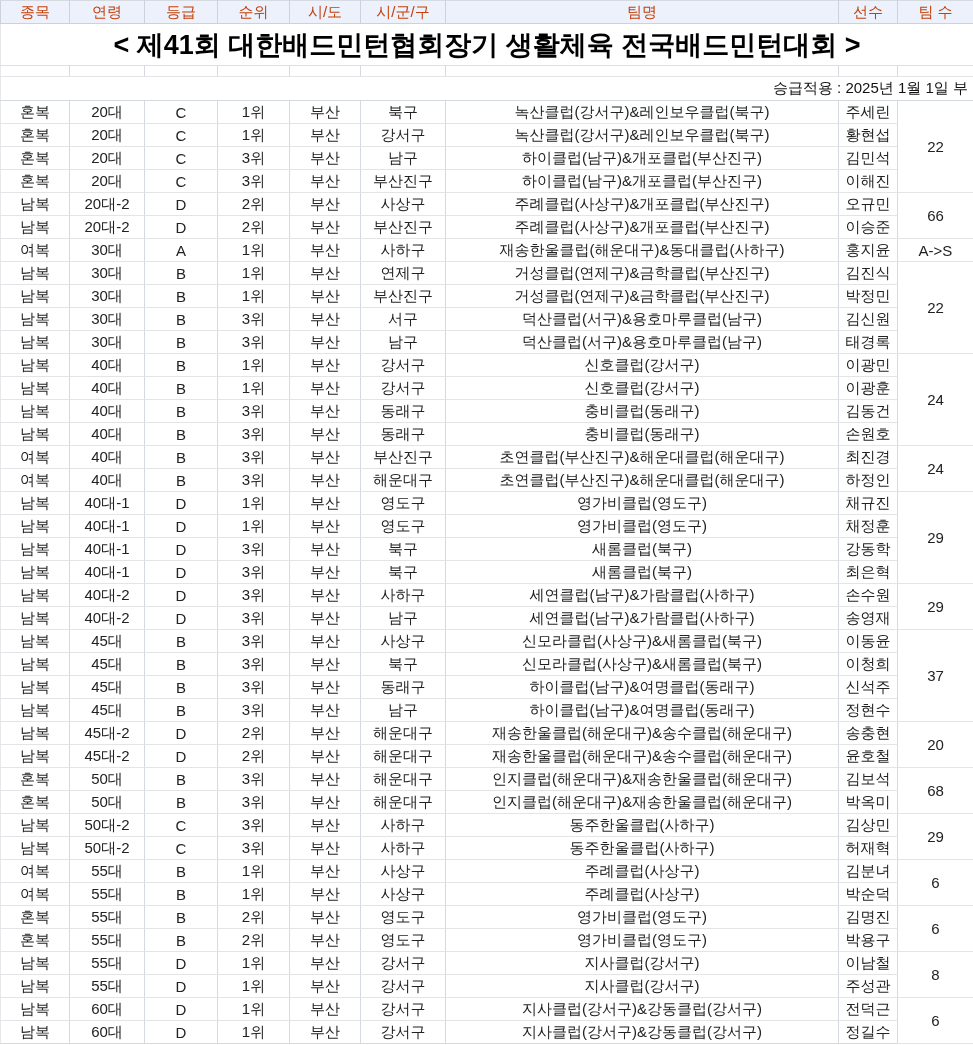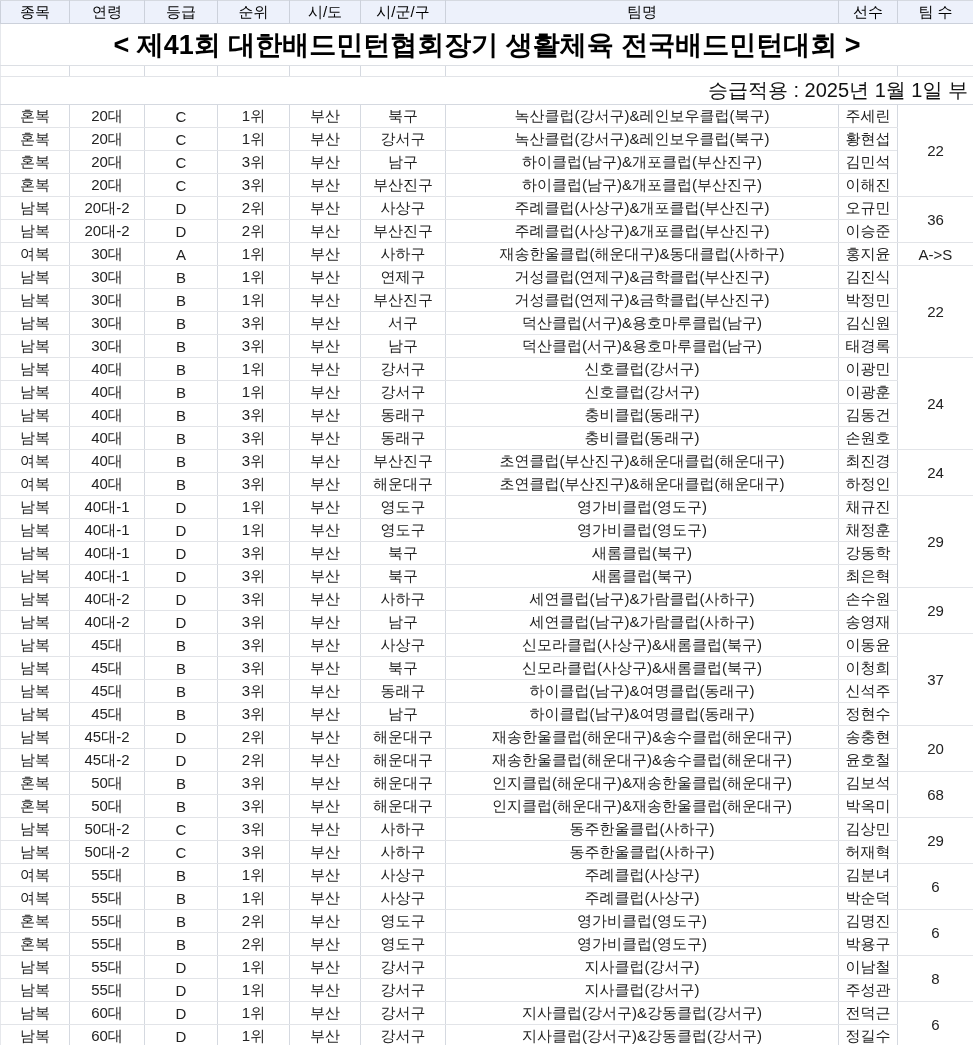--- a/index.html
+++ b/index.html
@@ -36,32 +36,32 @@
     height:10px;
     border-right:1px solid #d5d9e0;
     border-bottom:1px solid #e2e4e8;
   }
   tr.spacer-row td:first-child{border-left:1px solid #e6e8ec;}
   tr.spacer-row td:last-child{border-right:1px solid #e6e8ec;}
   
   td.notice-cell{
     height:23px;
     text-align:right;
-    font-size:20px;
+    font-size:15px;
     color:#111;
     padding-right:5px;
     border-bottom:1px solid #e2e4e8;
   }
   
   thead th{
     height:22px;
     background:#edf1fb;
     font-size:15px;
     font-weight:400;
-    color:#000000;
+    color:#c2410c;
     border:1px solid #ccd1db;
     border-top:1px solid #d5d9e0;
   }
   
   tbody td{
     height:22px;
     font-size:15px;
     color:#222;
     background:#ffffff;
     border-right:1px solid #d5d9e0;
@@ -163,21 +163,21 @@
       </tr>
       <tr>
         <td>남복</td>
         <td>20대-2</td>
         <td>D</td>
         <td>2위</td>
         <td>부산</td>
         <td>사상구</td>
         <td>주례클럽(사상구)&amp;개포클럽(부산진구)</td>
         <td>오규민</td>
-        <td rowspan="2">36</td>
+        <td rowspan="2">66</td>
       </tr>
       <tr>
         <td>남복</td>
         <td>20대-2</td>
         <td>D</td>
         <td>2위</td>
         <td>부산</td>
         <td>부산진구</td>
         <td>주례클럽(사상구)&amp;개포클럽(부산진구)</td>
         <td>이승준</td>

